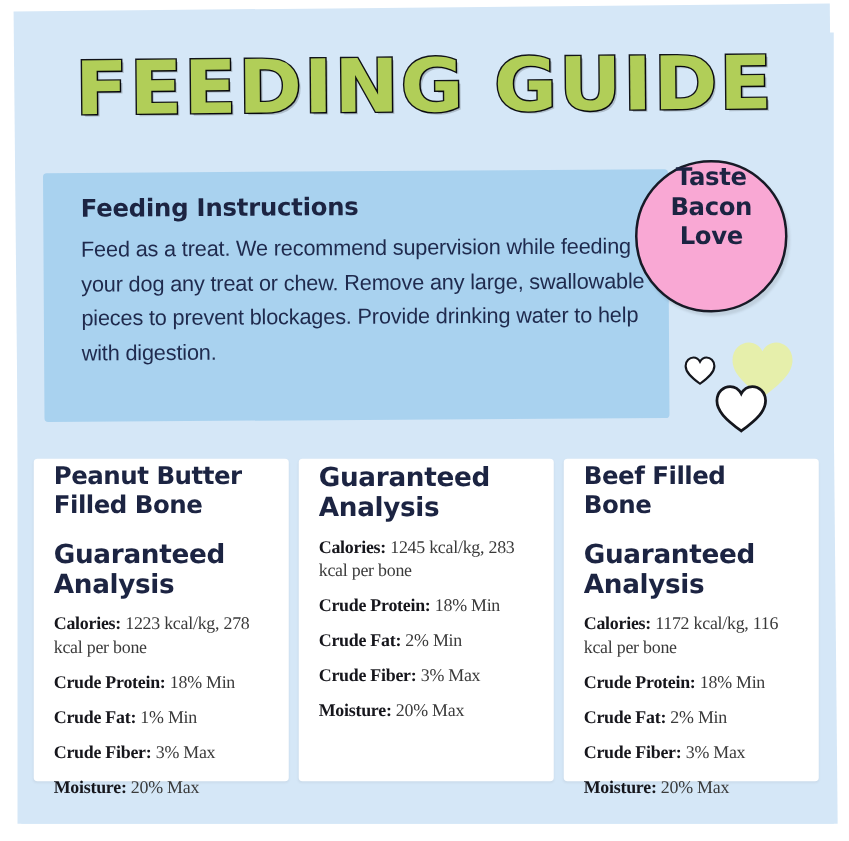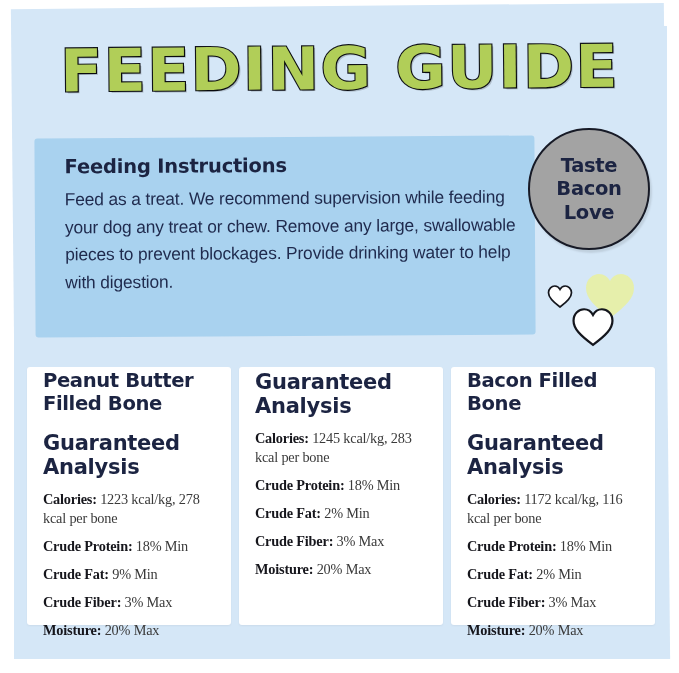--- a/index.html
+++ b/index.html
@@ -99,30 +99,29 @@
     font-family: "Liberation Sans", sans-serif;
     font-size: 17.4px;
     line-height: 27.5px;
     color: #1f2a4d;
     letter-spacing: -0.15px;
   }
 
   
   .badge {
     position: absolute;
-    left: 528px;
+    left: 508px;
     top: 128px;
     width: 118px;
     height: 118px;
     border-radius: 50%;
-    background: #a3a3a3;
+    background: #f9a8d4;
     border: 2.6px solid #171a26;
     box-shadow: 2px 3px 2px rgba(0,0,0,0.10);
     display: flex;
-    align-items: center;
     justify-content: center;
   }
   .badge-text {
     font-family: "DejaVu Sans", sans-serif;
     font-weight: bold;
     font-size: 19.5px;
     line-height: 23.5px;
     color: #1c2442;
     text-align: center;
     letter-spacing: -0.3px;
@@ -237,21 +236,21 @@
       <div class="ga-row">
         <span class="lbl">Calories:</span>
         <span class="val">1223 kcal/kg, 278 kcal per bone</span>
       </div>
       <div class="ga-row">
         <span class="lbl">Crude Protein:</span>
         <span class="val">18% Min</span>
       </div>
       <div class="ga-row">
         <span class="lbl">Crude Fat:</span>
-        <span class="val">9% Min</span>
+        <span class="val">1% Min</span>
       </div>
       <div class="ga-row">
         <span class="lbl">Crude Fiber:</span>
         <span class="val">3% Max</span>
       </div>
       <div class="ga-row">
         <span class="lbl">Moisture:</span>
         <span class="val">20% Max</span>
       </div>
     </div>
@@ -274,21 +273,21 @@
         <span class="lbl">Crude Fiber:</span>
         <span class="val">3% Max</span>
       </div>
       <div class="ga-row">
         <span class="lbl">Moisture:</span>
         <span class="val">20% Max</span>
       </div>
     </div>
 
     <div class="card">
-      <div class="card-title">Bacon Filled Bone</div>
+      <div class="card-title">Beef Filled Bone</div>
       <div class="ga-head">Guaranteed Analysis</div>
       <div class="ga-row">
         <span class="lbl">Calories:</span>
         <span class="val">1172 kcal/kg, 116 kcal per bone</span>
       </div>
       <div class="ga-row">
         <span class="lbl">Crude Protein:</span>
         <span class="val">18% Min</span>
       </div>
       <div class="ga-row">

